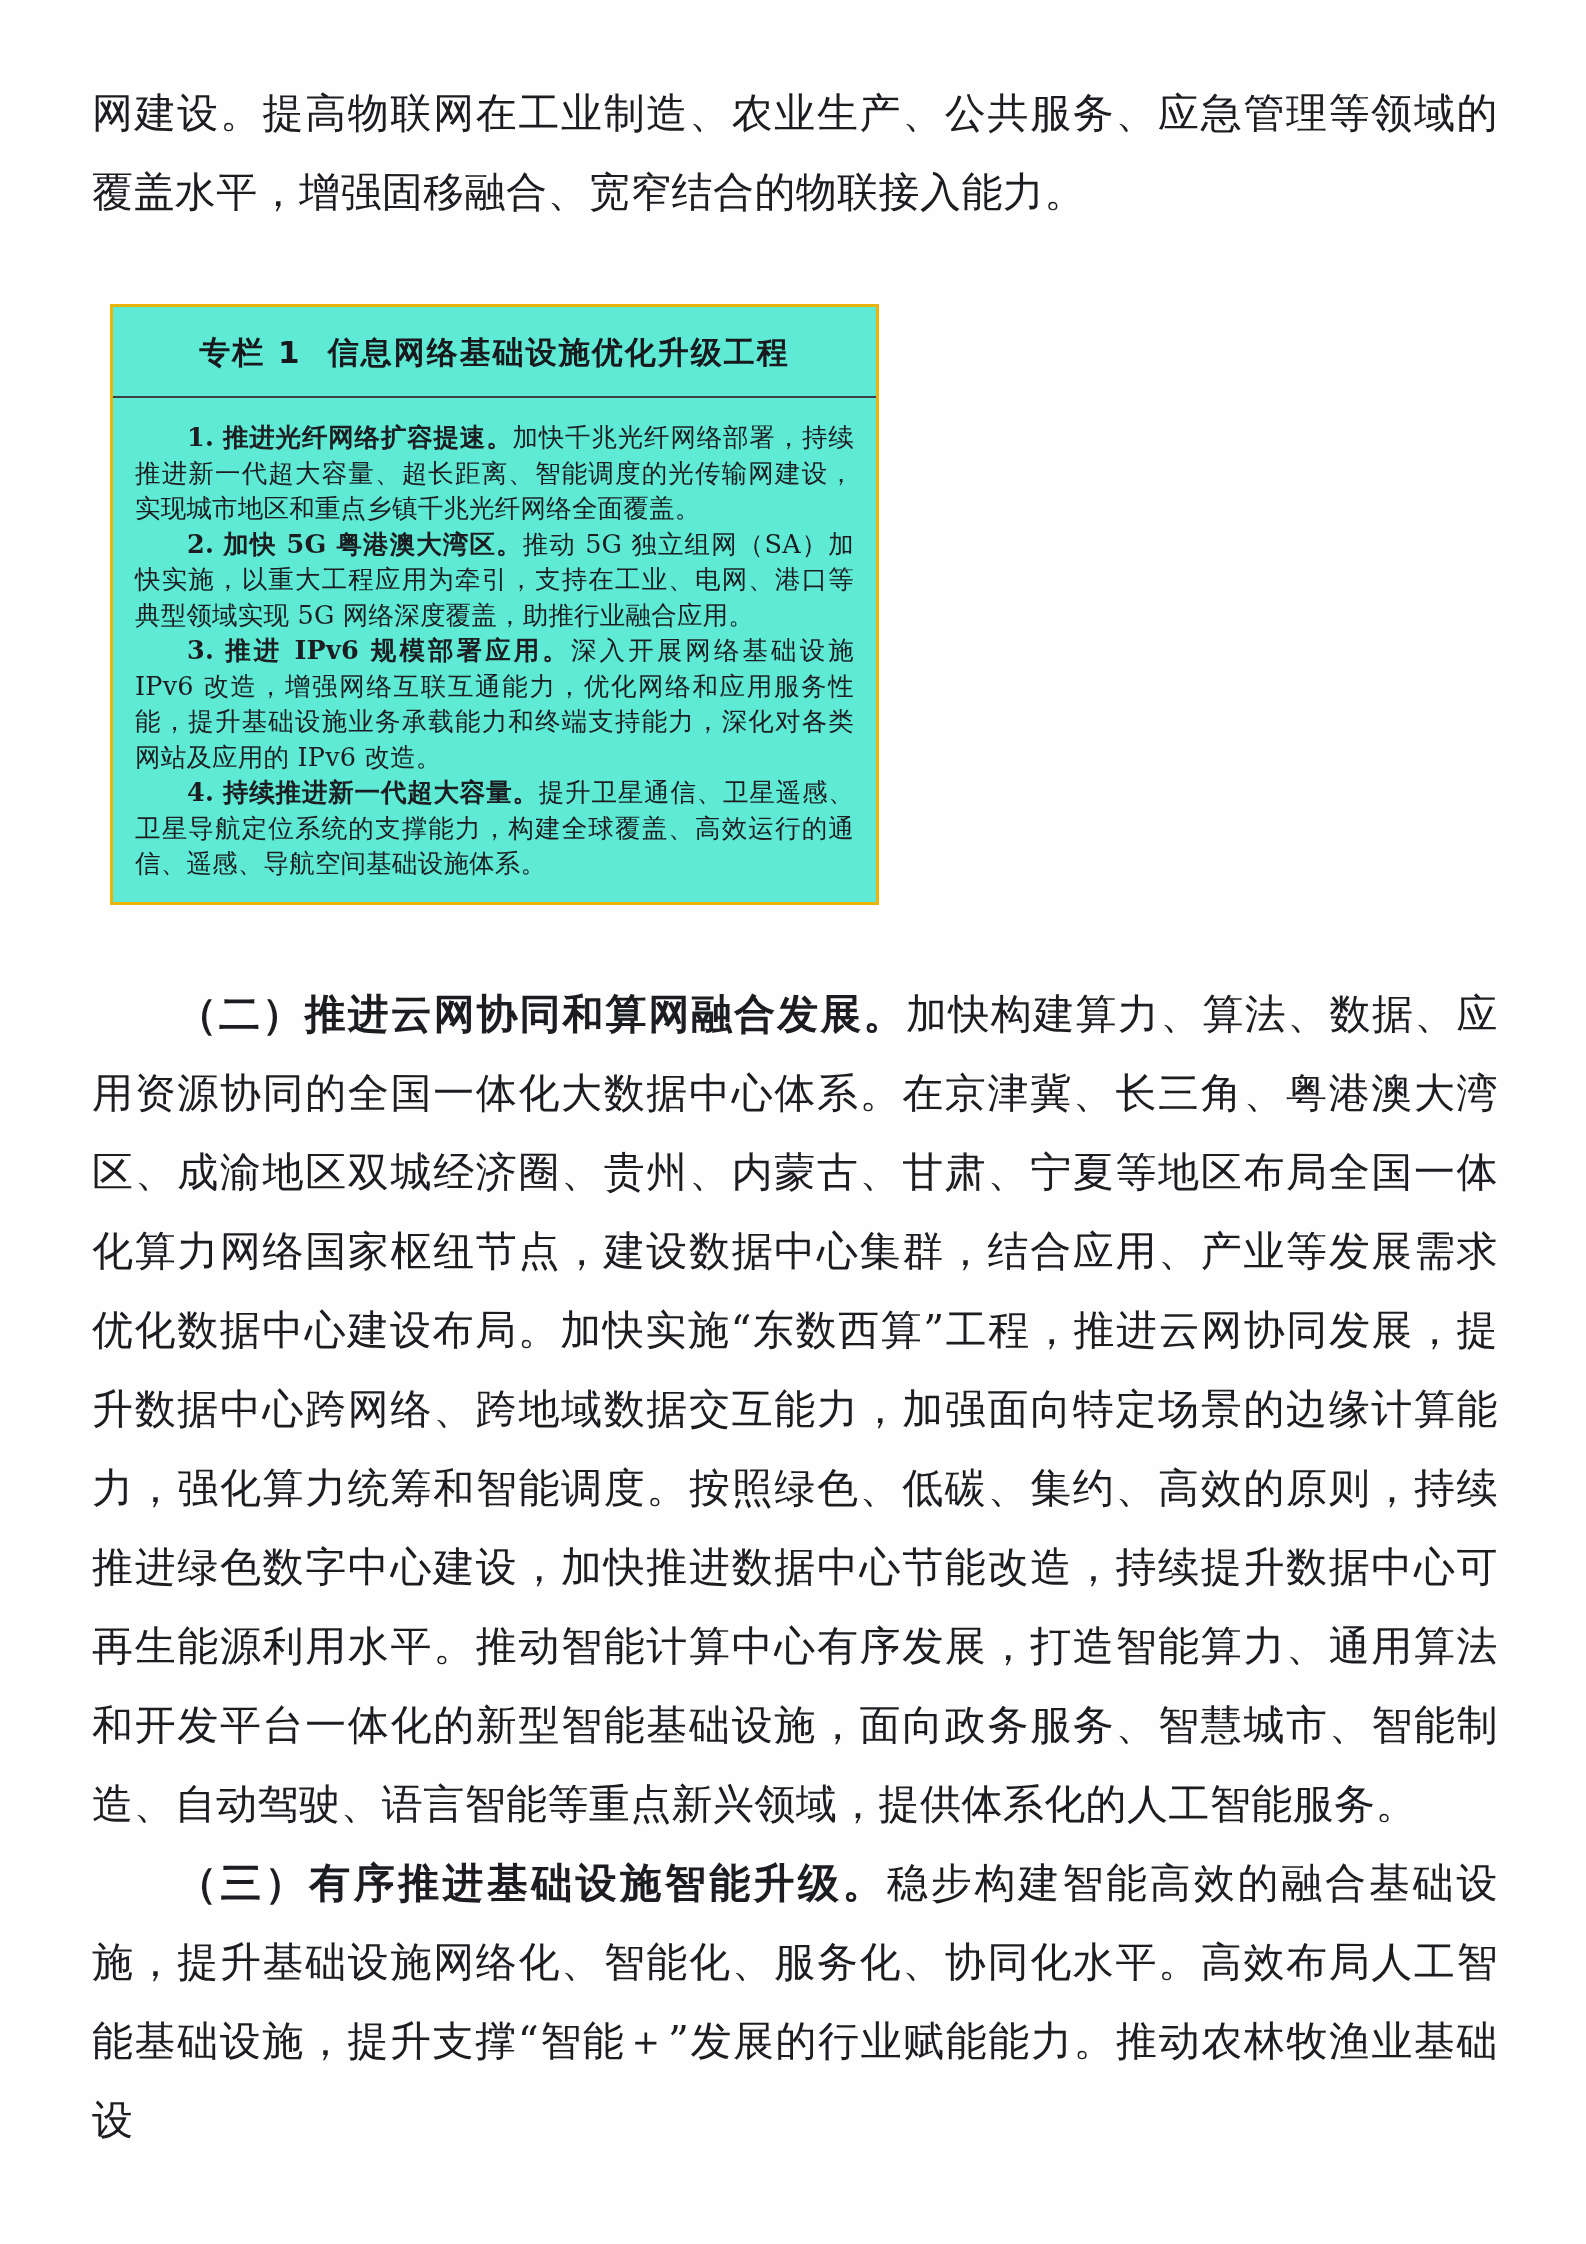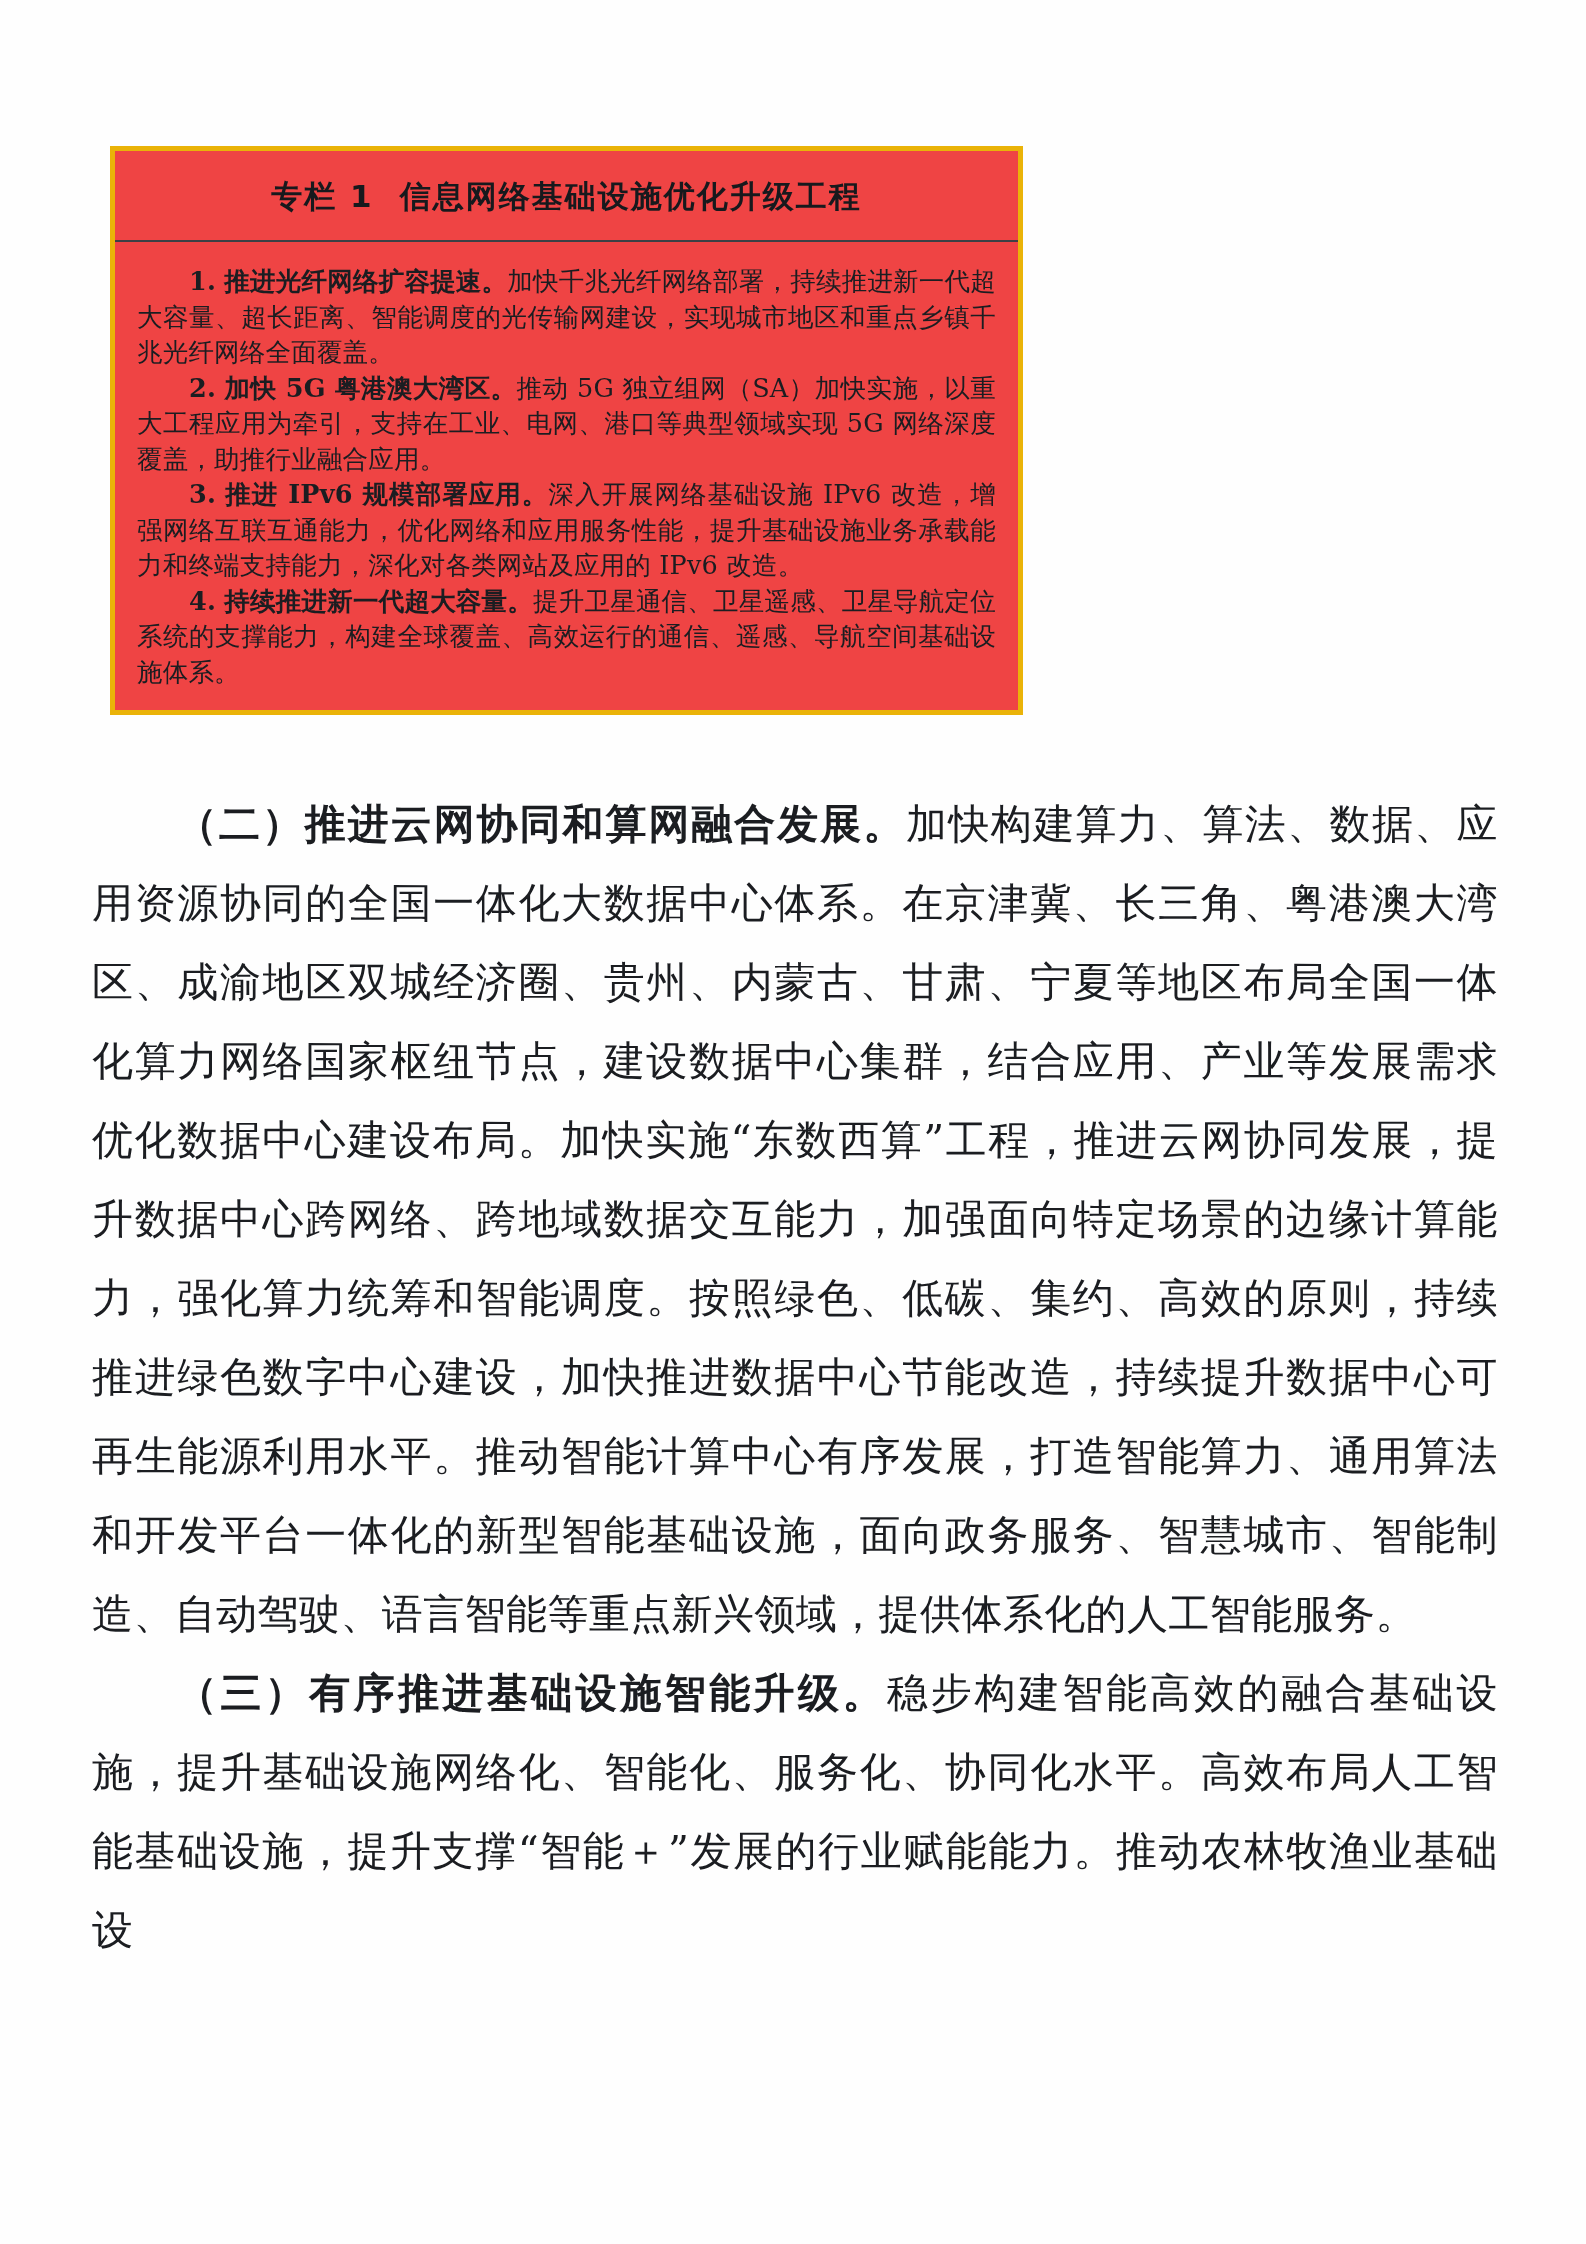--- a/index.html
+++ b/index.html
@@ -58,24 +58,24 @@
   .gap-top { height: 72px; }
   .gap-after-box { height: 70px; }
 
   
   .boxwrap {
     margin: 0 auto;
     width: 905px;
     margin-left: 18px;
   }
   .callout {
-    border: 5px solid #eab308;
-    background: #ef4444;
+    border: 3px solid #eab308;
+    background: #5eead4;
     box-sizing: border-box;
-    width: 913px;
+    width: 769px;
   }
   .callout-title {
     text-align: center;
     font-family: "DejaVu Sans", "Liberation Sans", sans-serif;
     font-weight: bold;
     font-size: 31px;
     letter-spacing: 2px;
     color: #17191d;
     padding: 27px 10px 25px 10px;
     border-bottom: 2px solid #3d4045;
@@ -103,20 +103,21 @@
   .callout-item .num {
     font-weight: bold;
   }
 </style>
 </head>
 <body>
 
 <div class="page">
   <div class="content">
 
+    <p class="para">网建设。提高物联网在工业制造、农业生产、公共服务、应急管理等领域的覆盖水平，增强固移融合、宽窄结合的物联接入能力。</p>
 
     <div class="gap-top"></div>
 
     <div class="boxwrap">
       <div class="callout">
 
         <div class="callout-title">
           <span>专栏 1</span><span class="sp"></span><span>信息网络基础设施优化升级工程</span>
         </div>
 

